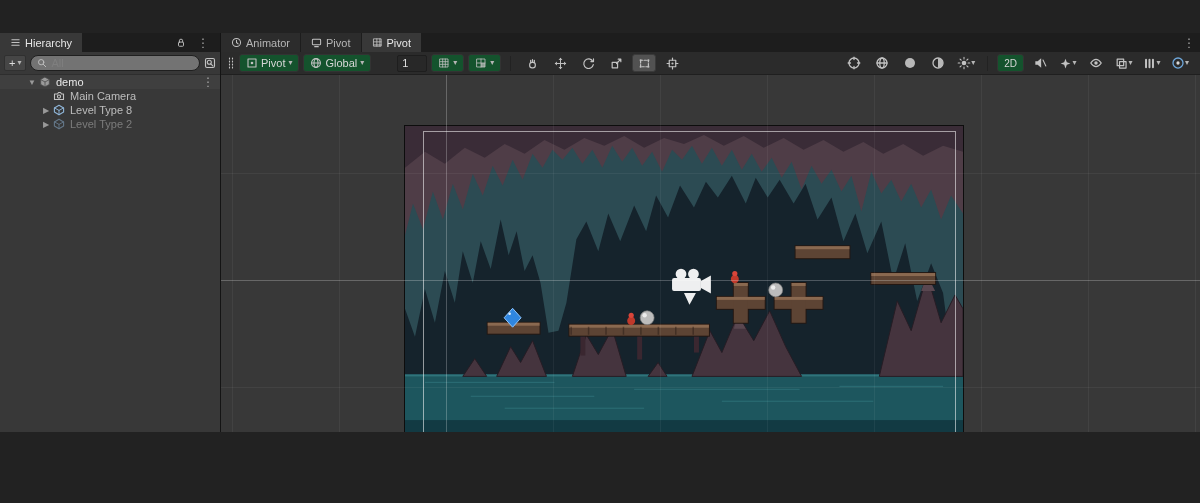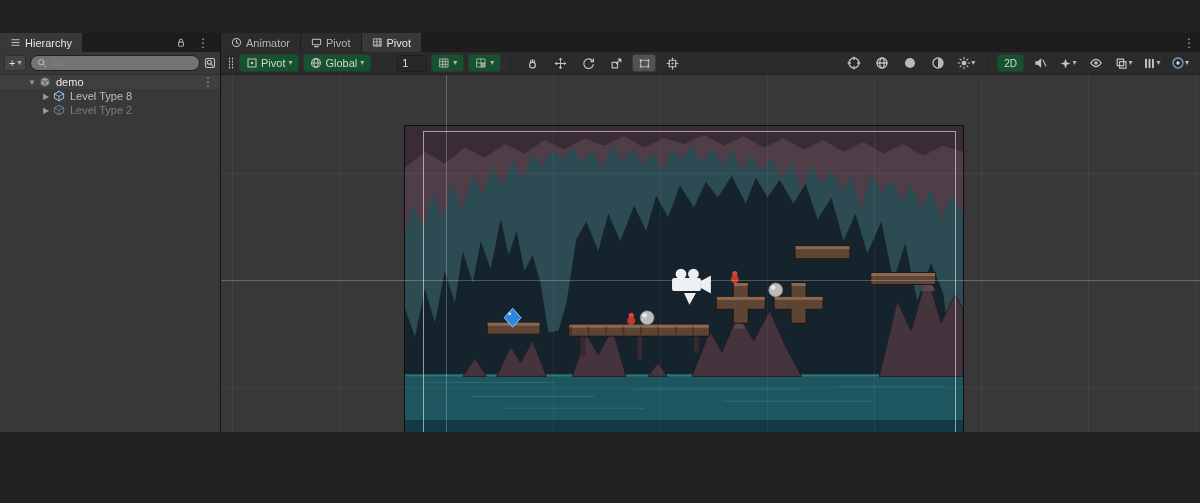--- a/index.html
+++ b/index.html
@@ -153,20 +153,30 @@
           <span class="icn ic">
             <svg width="12" height="12" viewBox="0 0 12 12">
                 <path d="M6 1.2l4.3 2.4v4.8L6 10.8 1.7 8.4V3.6z" fill="#9a9a9a" stroke="#4b4b4b" stroke-width="0.8"></path>
                 <path d="M1.7 3.6L6 6l4.3-2.4M6 6v4.8" stroke="#4b4b4b" stroke-width="0.8"></path>
               </svg>
           </span>
           <span class="rlabel" style="font-weight:normal">demo</span>
           <span class="rmenu kebab">⋮</span>
         </div>
         <div class="row child">
+          <span class="arrow"></span>
+          <span class="icn ic">
+            <svg width="12" height="10" viewBox="0 0 12 10">
+                <path d="M1.5 3h3l1-1.5h2L8.5 3h2v5.5h-9z"></path>
+                <circle cx="6" cy="5.6" r="1.6"></circle>
+              </svg>
+          </span>
+          <span class="rlabel">Main Camera</span>
+        </div>
+        <div class="row child">
           <span class="arrow">▶</span>
           <span class="icn ic">
             <svg width="12" height="12" viewBox="0 0 12 12" style="stroke:#8fb6d9">
                 <path d="M6 1.3 10.6 3.9v4.2L6 10.7 1.4 8.1V3.9z"></path>
                 <path d="M1.4 3.9 6 6.4l4.6-2.5M6 6.4v4.3" stroke-width="0.9"></path>
               </svg>
           </span>
           <span class="rlabel">Level Type 8</span>
         </div>
         <div class="row child dim">

